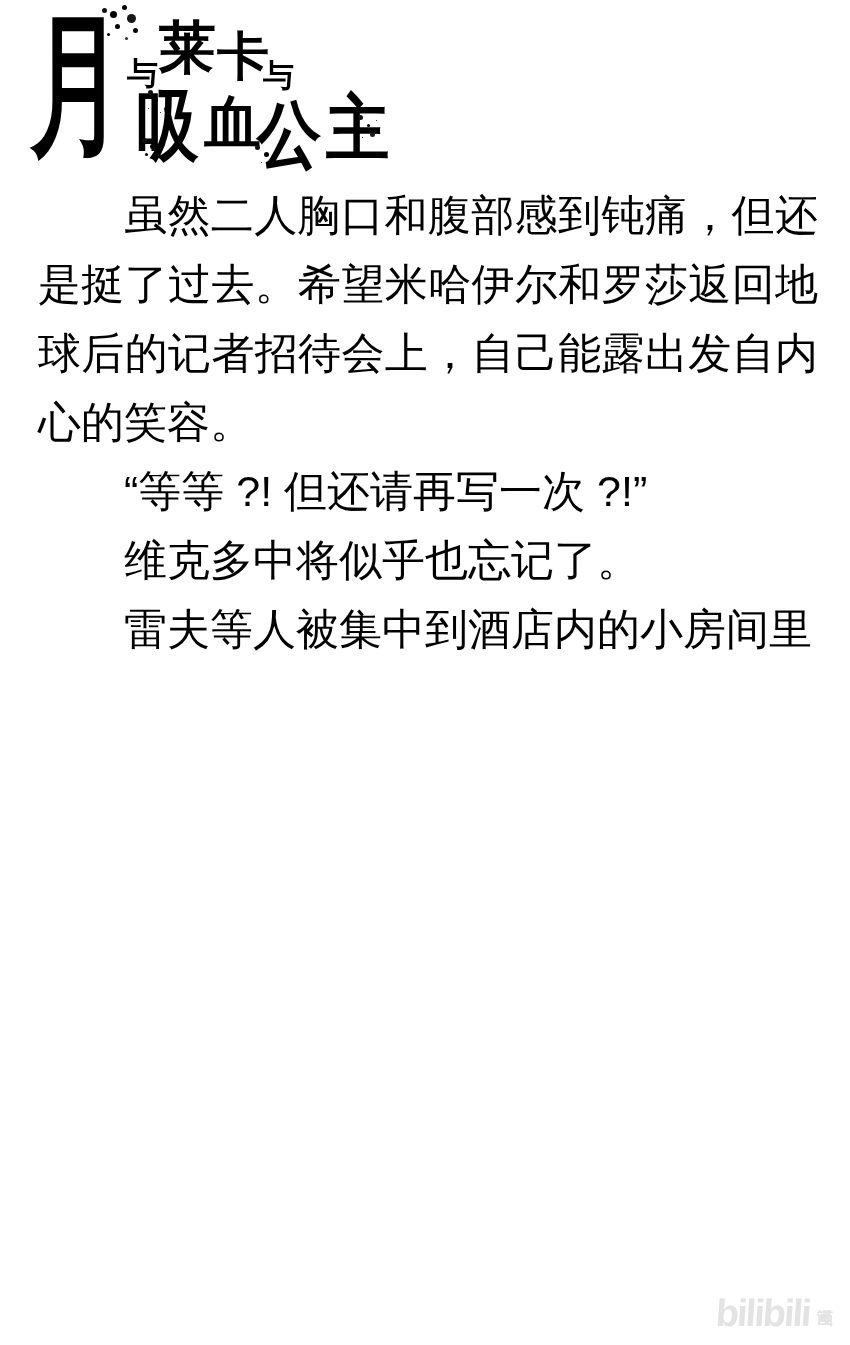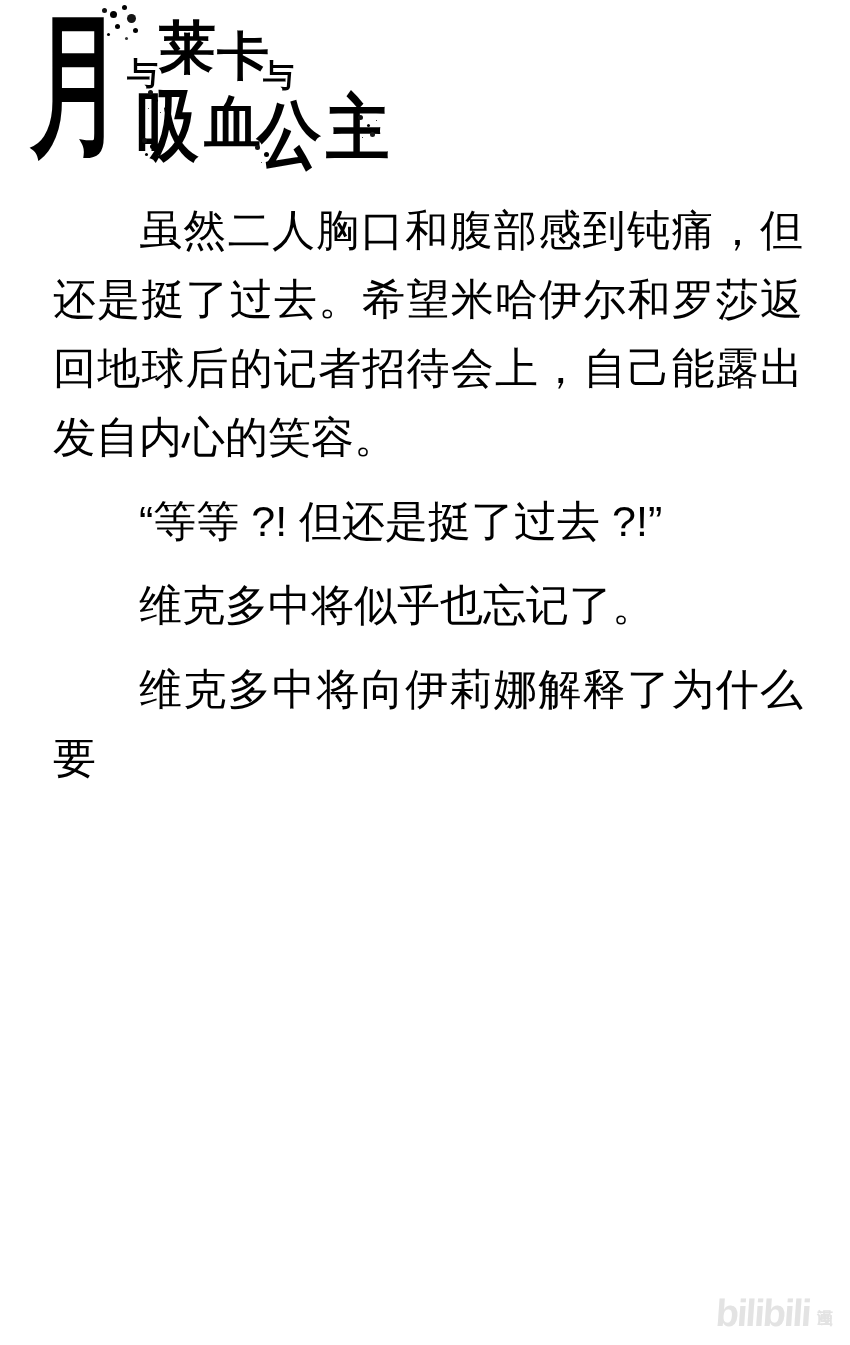--- a/index.html
+++ b/index.html
@@ -62,21 +62,21 @@
   
   .content {
     padding: 0 32px 0 38px;
     font-size: 43px;
     line-height: 69px;
     font-weight: 500;
     text-align: justify;
     letter-spacing: 0;
   }
   .para {
-    margin: 15px;
+    margin: 0;
     text-indent: 2em;
   }
   .para.gap { margin-top: 69px; }
 
   
   .watermark {
     position: absolute;
     right: 16px;
     bottom: 13px;
     display: flex;
@@ -118,23 +118,23 @@
     <span class="tc tc-8">主</span>
     <div class="splat s1"></div>
     <div class="splat s2"></div>
     <div class="splat s3"></div>
     <div class="splat s4"></div>
     <div class="splat s5"></div>
   </header>
 
   <main class="content" id="body-text">
       <p class="para">虽然二人胸口和腹部感到钝痛，但还是挺了过去。希望米哈伊尔和罗莎返回地球后的记者招待会上，自己能露出发自内心的笑容。</p>
-      <p class="para">“等等 ?! 但还是挺了过去 ?!”</p>
+      <p class="para">“等等 ?! 但还请再写一次 ?!”</p>
       <p class="para">维克多中将似乎也忘记了。</p>
-      <p class="para">维克多中将向伊莉娜解释了为什么要</p>
+      <p class="para">雷夫等人被集中到酒店内的小房间里</p>
     </main>
 
   <div class="watermark">
     <span class="wm-brand">bilibili</span>
     <span class="wm-vert">漫画</span>
   </div>
 
 </div>
 
 </body></html>

